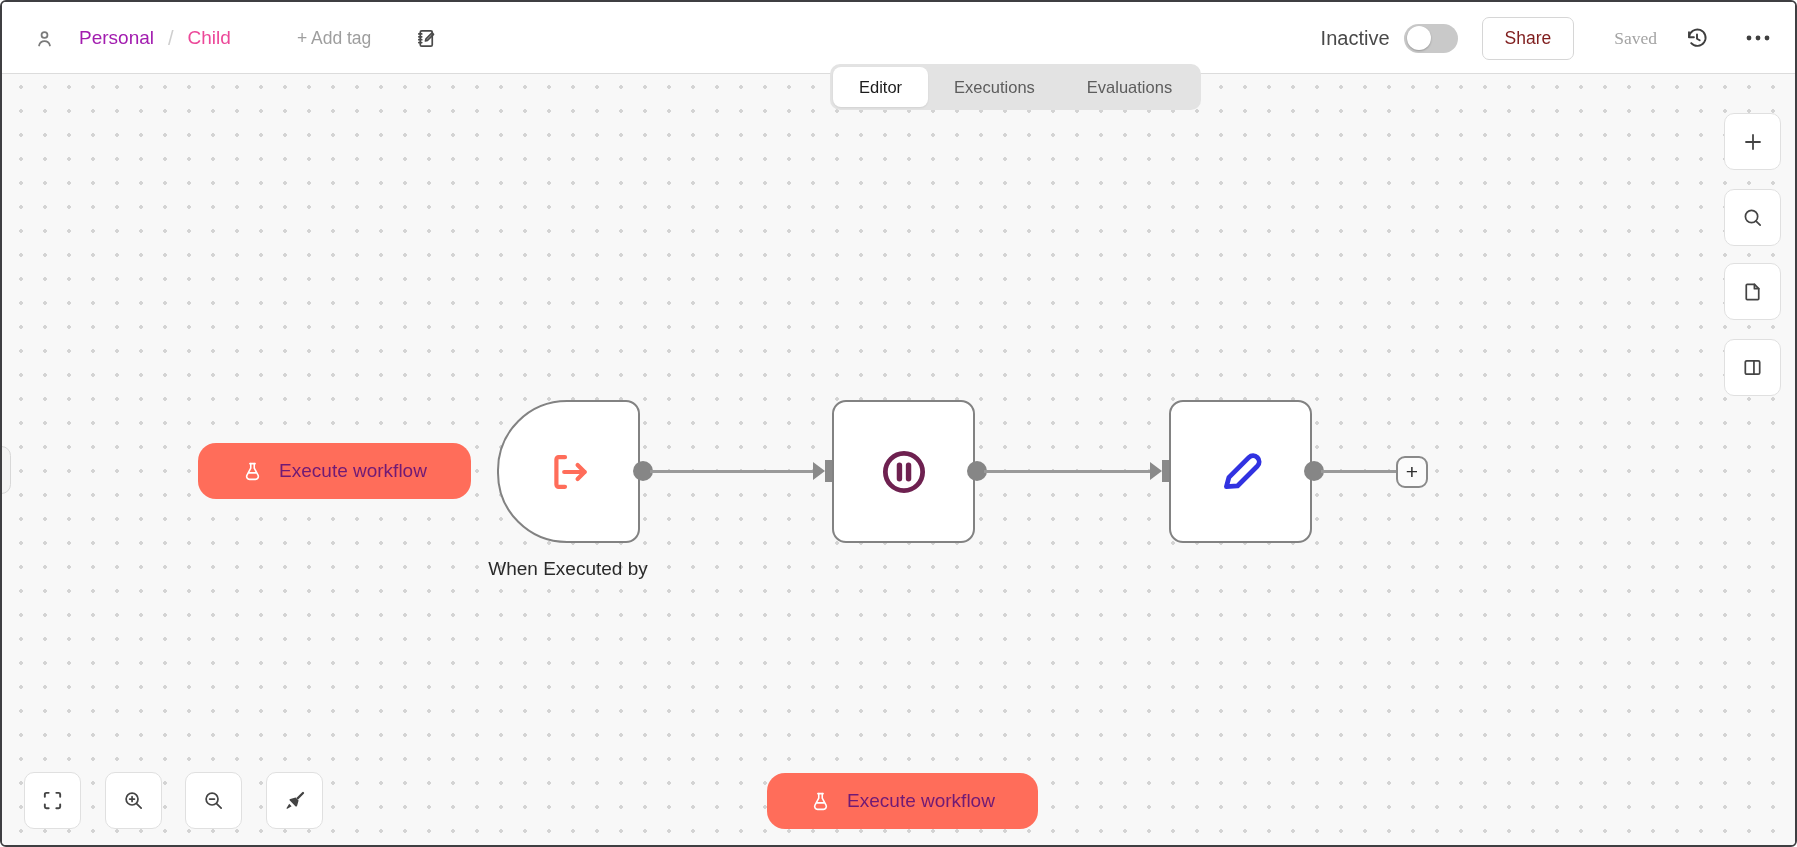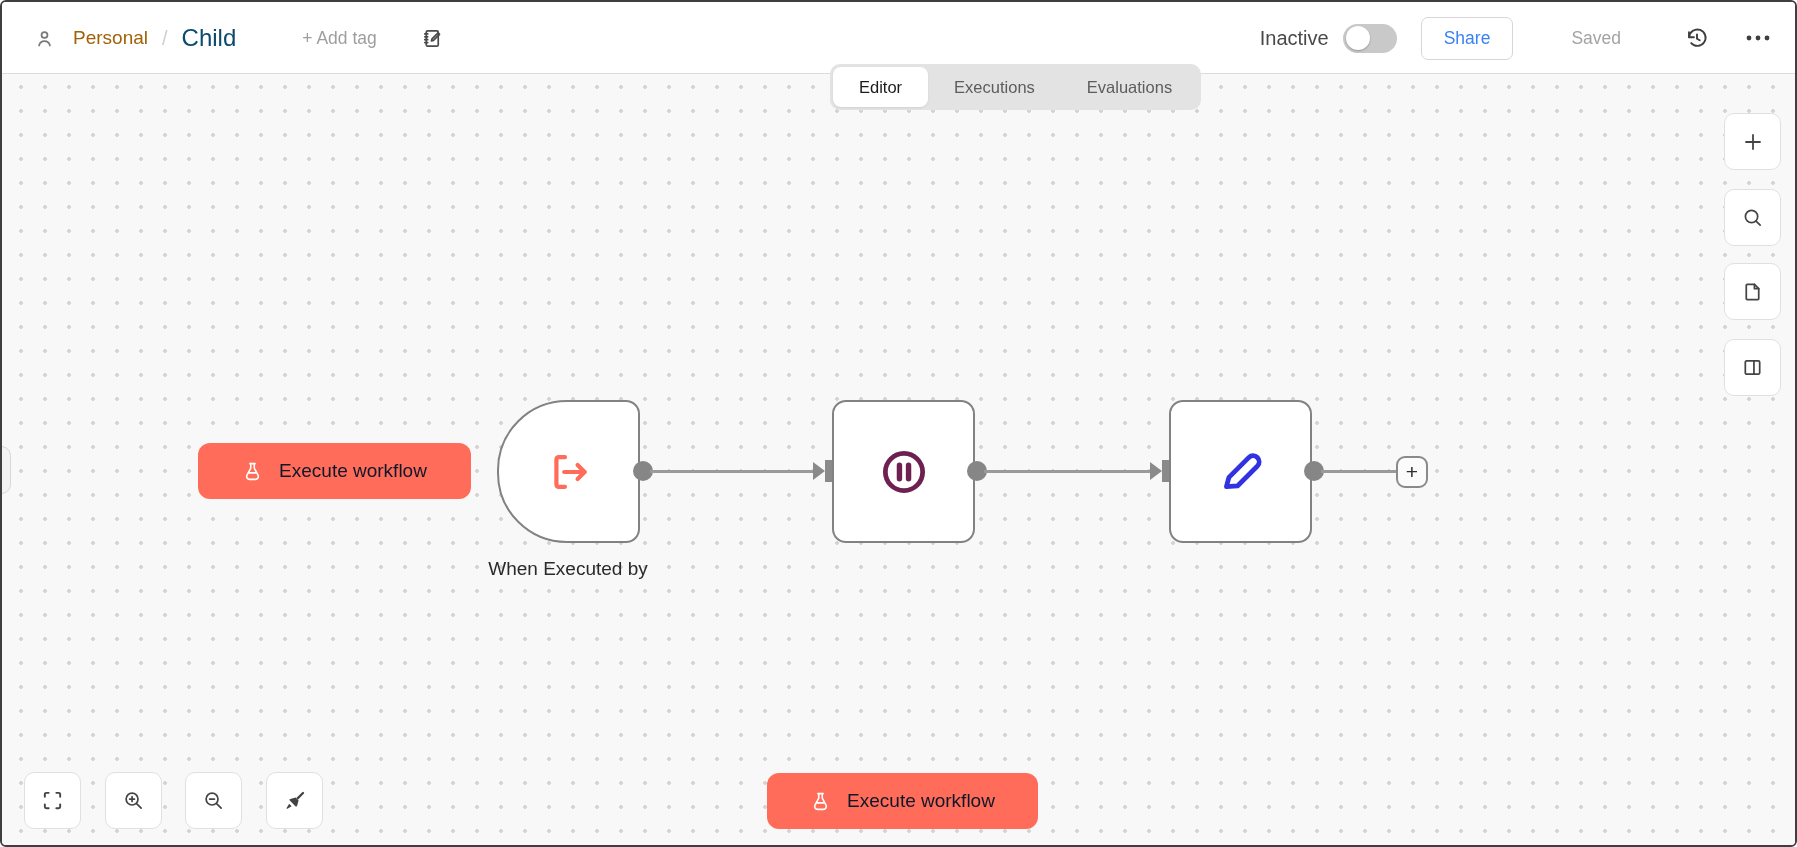--- a/index.html
+++ b/index.html
@@ -3,47 +3,47 @@
 <meta charset="utf-8">
 <style>
   * { margin:0; padding:0; box-sizing:border-box; }
   html,body { width:1797px; height:847px; background:#fff; }
   body { font-family:"Liberation Sans", sans-serif; overflow:hidden; }
   .app { position:relative; width:1797px; height:847px; background:#fff; border:2px solid #3f3f42; border-radius:6px; overflow:hidden; }
 
   
   .topbar { position:absolute; left:0; top:0; width:100%; height:72px; background:#fff; border-bottom:1px solid #dcdcdc; z-index:5; }
   .breadcrumb { position:absolute; left:32px; top:0; height:72px; display:flex; align-items:center; }
-  .crumb-project { color:#a16207; font-size:19px; margin-left:18px; }
+  .crumb-project { color:#a21caf; font-size:19px; margin-left:24px; }
   .crumb-sep { color:#cfcfcf; font-size:20px; margin:0 14px; }
-  .crumb-name { color:#0c4a6e; font-size:24px; font-weight:500; }
+  .crumb-name { color:#ec4899; font-size:19px; font-weight:500; }
   .add-tag { border:none; background:transparent; color:#9e9e9e; font-size:17.5px; margin-left:66px; cursor:pointer; font-family:inherit; }
   .note-btn { border:none; background:transparent; margin-left:44px; cursor:pointer; display:flex; align-items:center; }
 
   .topbar-right { position:absolute; right:24px; top:0; height:72px; display:flex; align-items:center; }
   .inactive-label { color:#494949; font-size:20px; margin-right:14px; }
   .toggle { position:relative; width:54px; height:29px; background:#c9c9c9; border-radius:15px; margin-right:24px; cursor:pointer; }
   .toggle .knob { position:absolute; left:3px; top:2.5px; width:24px; height:24px; background:#fff; border-radius:50%; box-shadow:0 1px 2px rgba(0,0,0,.25); }
-  .share-btn { height:43px; padding:0 22px; background:#fff; border:1px solid #d6d6d6; border-radius:7px; color:#3b82f6; font-size:17.5px; font-family:inherit; cursor:pointer; margin-right:58px; }
-  .saved-label { color:#a3a3a3; font-size:17.5px; margin-right:64px; }
+  .share-btn { height:43px; padding:0 22px; background:#fff; border:1px solid #d6d6d6; border-radius:7px; color:#7f1d1d; font-size:17.5px; font-family:inherit; cursor:pointer; margin-right:40px; }
+  .saved-label { color:#a3a3a3; font-size:17.5px; margin-right:28px;font-family:Liberation Serif, serif; }
   .icon-plain-btn { border:none; background:transparent; cursor:pointer; display:flex; align-items:center; margin-right:36px; }
   .icon-plain-btn:last-child { margin-right:0; }
 
   
   .tabs { position:absolute; left:828px; top:62px; height:46px; background:#e3e3e3; border-radius:10px; display:flex; align-items:center; padding:3px; z-index:6; }
   .tab { height:40px; display:flex; align-items:center; padding:0 26px; font-size:16.5px; color:#5d5d5d; border-radius:8px; cursor:pointer; white-space:nowrap; }
   .tab.active { background:#fff; color:#1c1c1c; font-weight:500; box-shadow:0 1px 2px rgba(0,0,0,.08); }
 
   
   .canvas { position:absolute; left:0; top:72px; width:100%; height:775px; background:#f8f8f8;
     background-image:radial-gradient(circle, #d4d4d4 1.6px, transparent 1.8px);
     background-size:24px 24px; background-position:7px 1px; }
 
   .exec-btn { position:absolute; display:flex; align-items:center; justify-content:center; gap:16px;
-    background:#ff6d5a; color:#0f172a; border:none; border-radius:12px; font-size:19px; font-weight:500;
+    background:#ff6d5a; color:#701a75; border:none; border-radius:18px; font-size:19px; font-weight:500;
     font-family:inherit; cursor:pointer; }
   .exec-btn.trigger-exec { left:196px; top:441px; width:273px; height:56px; }
   .exec-btn.bottom-exec { left:765px; top:771px; width:271px; height:56px; }
 
   .node { position:absolute; top:398px; width:143px; height:143px; background:#fff; border:2.5px solid #828282; border-radius:14px; display:flex; align-items:center; justify-content:center; cursor:pointer; }
   .node.trigger-shape { border-radius:70px 14px 14px 70px; }
   #node-trigger { left:495px; }
   #node-wait { left:830px; }
   #node-edit { left:1167px; }
 

